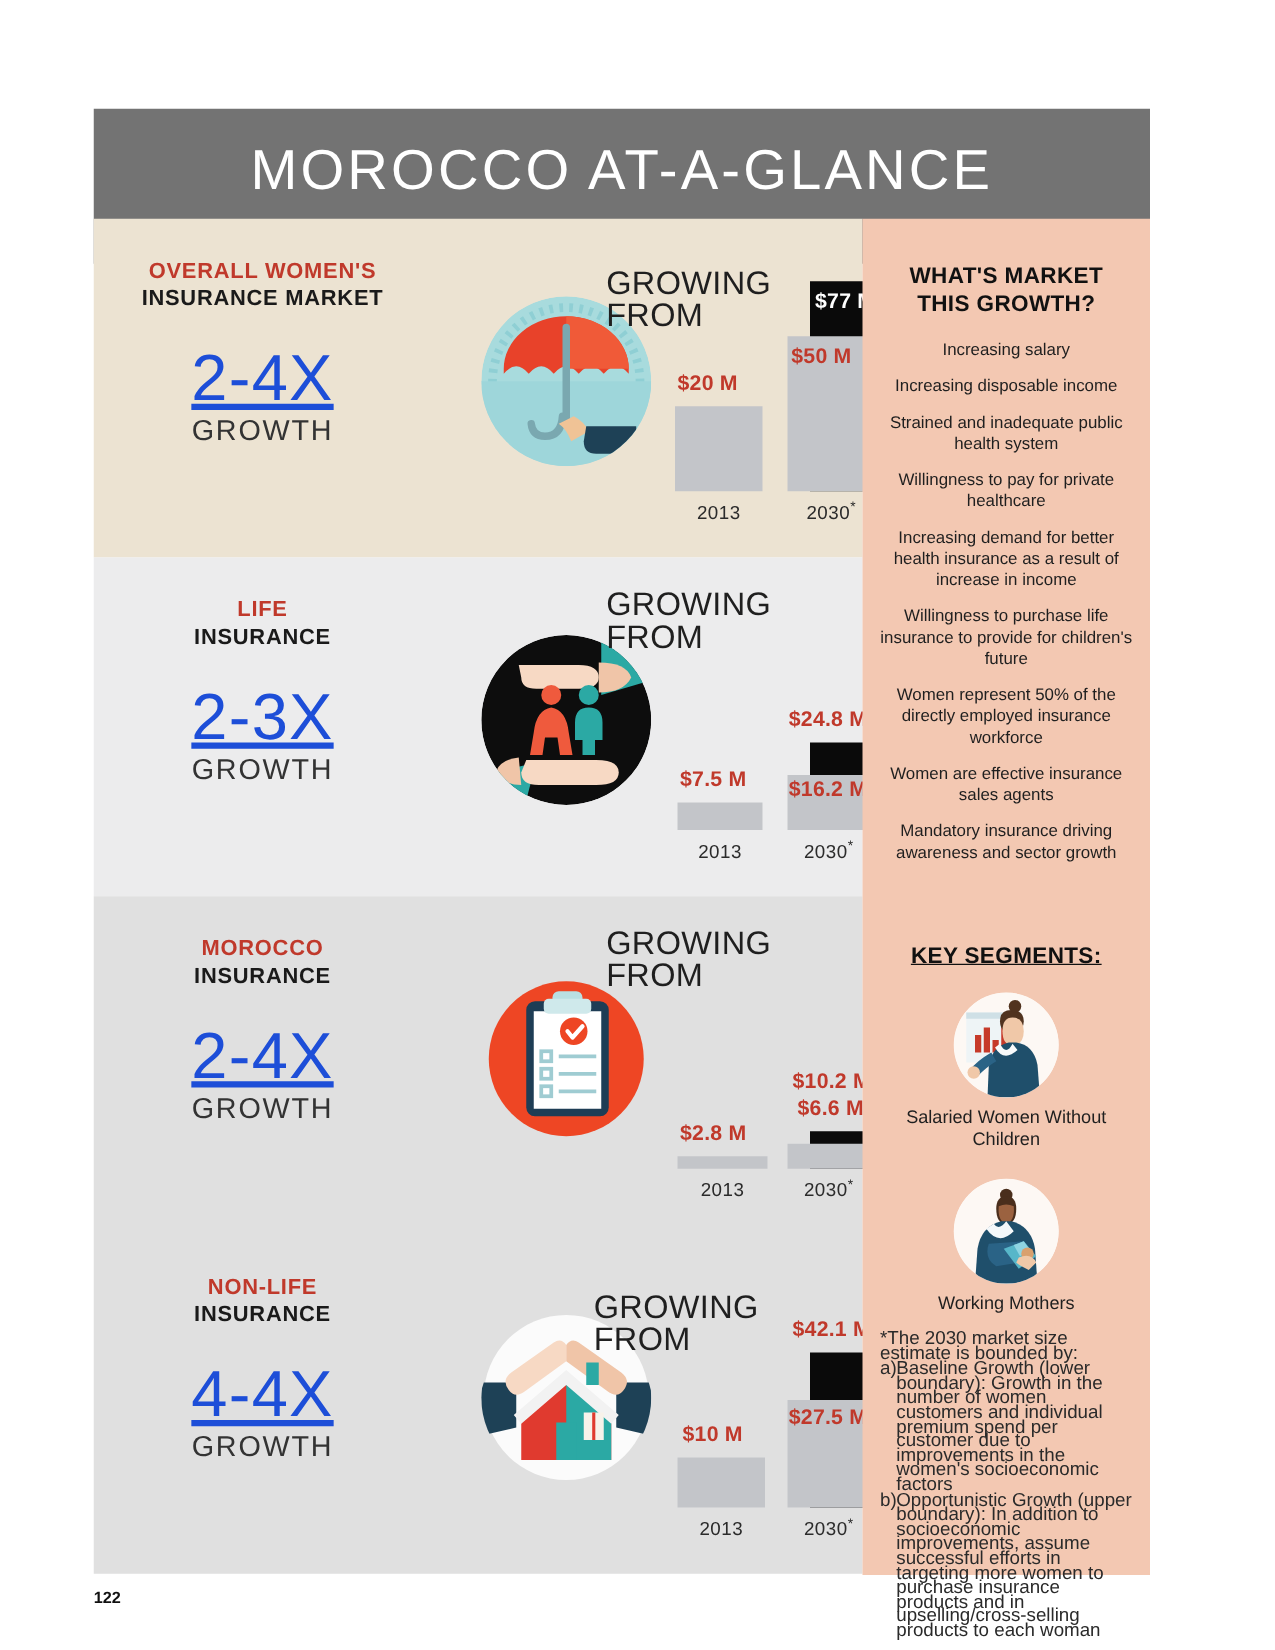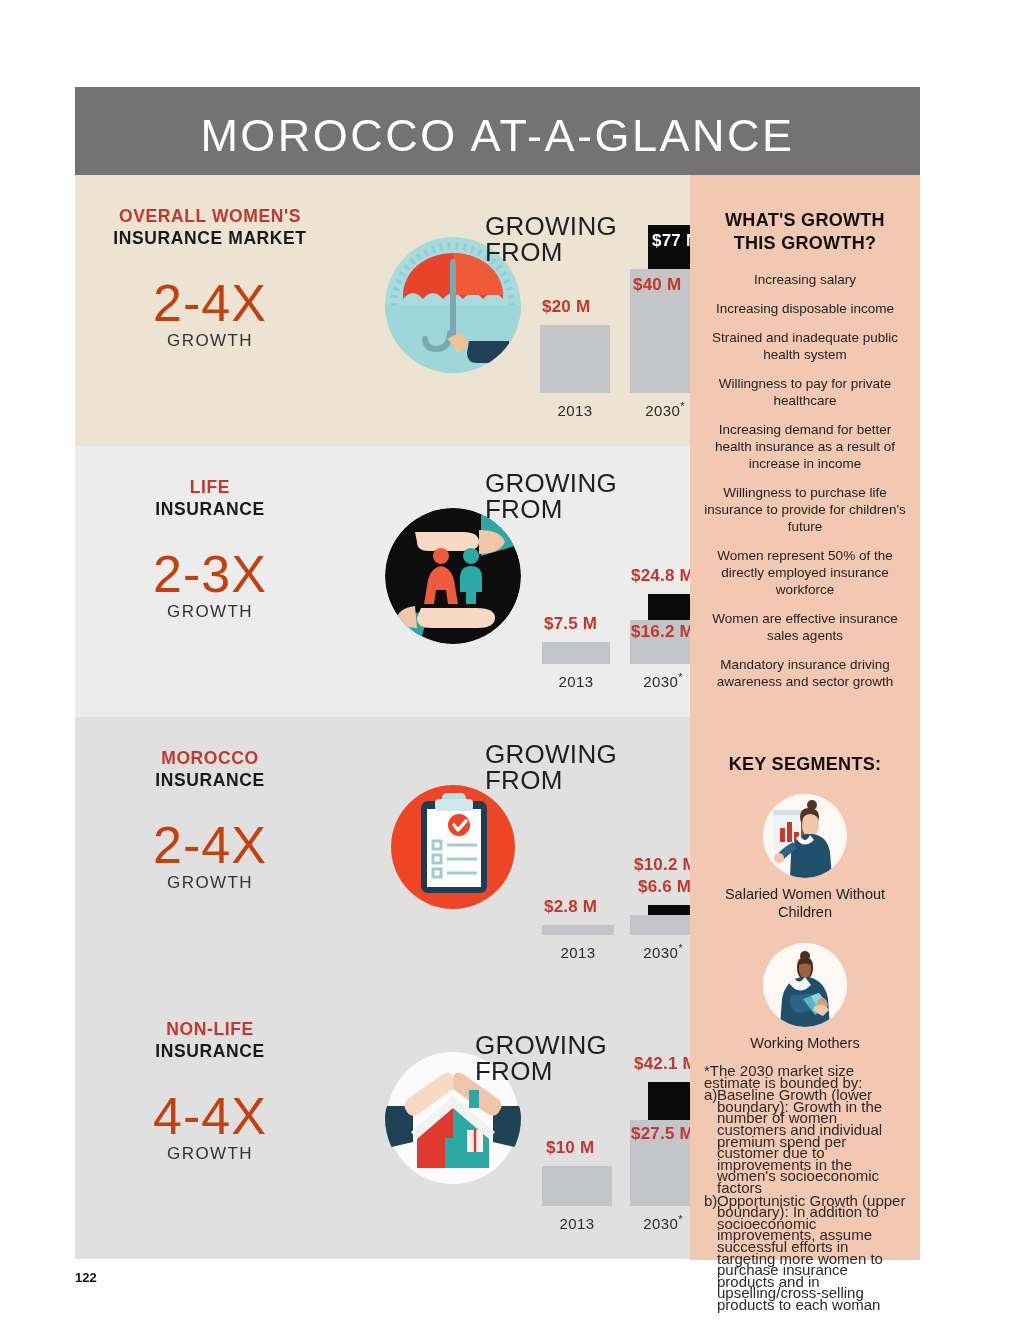--- a/index.html
+++ b/index.html
@@ -18,22 +18,22 @@
   .row{position:relative;width:615px;height:271px;}
   .row-0{background:#ece3d2;}
   .row-1{background:#ececed;}
   .row-2{background:#e0e0e0;}
   .row-3{background:#e0e0e0;}
 
   
   .label-block{position:absolute;left:10px;top:30px;width:250px;text-align:center;}
   .cat-top{font-size:17.5px;font-weight:bold;color:#c0392b;letter-spacing:.6px;line-height:22px;}
   .cat-bot{font-size:17.5px;font-weight:bold;color:#1a1a1a;letter-spacing:.6px;line-height:22px;}
-  .multiplier{font-size:52px;color:#c2410c;letter-spacing:1px;line-height:64px;margin-top:22px;font-weight:400;}
-  .growth-word{font-size:17px;color:#333333;letter-spacing:1.4px;margin-top:-4px;}
+  .multiplier{font-size:52px;color:#1d4ed8;letter-spacing:1px;line-height:64px;margin-top:22px;font-weight:400;text-decoration:underline;}
+  .growth-word{font-size:23px;color:#333333;letter-spacing:1.4px;margin-top:-4px;}
 
   
   .illus{position:absolute;left:310px;top:62px;width:136px;height:136px;border-radius:50%;overflow:hidden;}
 
   
   .chart{position:absolute;left:455px;top:20px;width:205px;height:230px;}
   .grow-from{position:absolute;right:118px;font-size:26px;color:#1f1f1f;line-height:26px;text-align:left;letter-spacing:.3px;}
   .bars{position:absolute;left:0;bottom:32px;width:205px;height:180px;}
   .bar-2013{position:absolute;background:#c3c5c9;}
   .bar-low{position:absolute;background:#c3c5c9;}
@@ -89,21 +89,21 @@
         </svg>
       </div>
       <div class="chart">
         <div class="grow-from" style="top:18px;">GROWING FROM</div>
         <div class="bars">
           <div class="bar-2013" style="left:10px;bottom:0;width:70px;height:68px;"></div>
           <div class="v-label" style="left:12px;bottom:76px;">$20 M</div>
           <div class="bar-high" style="left:118px;bottom:0;width:62px;height:168px;"></div>
           <div class="bar-low" style="left:100px;bottom:0;width:62px;height:124px;"></div>
           <div class="v-label v-label-white" style="left:122px;bottom:142px;">$77 M</div>
-          <div class="v-label" style="left:103px;bottom:98px;">$40 M</div>
+          <div class="v-label" style="left:103px;bottom:98px;">$50 M</div>
         </div>
         <div class="x-label" style="left:10px;width:70px;">2013</div>
         <div class="x-label" style="left:100px;width:70px;"><span>2030</span><span class="x-star">*</span></div>
       </div>
     </div>
 
     <div class="row row-1">
       <div class="label-block">
         <div class="cat-top">LIFE</div>
         <div class="cat-bot">INSURANCE</div>
@@ -216,35 +216,35 @@
         </div>
         <div class="x-label" style="left:12px;width:70px;">2013</div>
         <div class="x-label" style="left:100px;width:66px;"><span>2030</span><span class="x-star">*</span></div>
       </div>
     </div>
 
   </div>
 
   <div class="sidebar">
     <div style="position:absolute;left:0;top:34px;width:230px;">
-      <div class="side-h">WHAT'S GROWTH</div>
+      <div class="side-h">WHAT'S MARKET</div>
       <div class="side-h" style="margin-bottom:16px;">THIS GROWTH?</div>
       <div class="cause">Increasing salary</div>
       <div class="cause">Increasing disposable income</div>
       <div class="cause">Strained and inadequate public health system</div>
       <div class="cause">Willingness to pay for private healthcare</div>
       <div class="cause">Increasing demand for better health insurance as a result of increase in income</div>
       <div class="cause">Willingness to purchase life insurance to provide for children's future</div>
       <div class="cause">Women represent 50% of the directly employed insurance workforce</div>
       <div class="cause">Women are effective insurance sales agents</div>
       <div class="cause">Mandatory insurance driving awareness and sector growth</div>
     </div>
 
     <div style="position:absolute;left:0;top:578px;width:230px;">
-      <div class="side-h" style="margin-bottom:18px;">KEY SEGMENTS:</div>
+      <div class="side-h" style="margin-bottom:18px;text-decoration:underline;">KEY SEGMENTS:</div>
 
       <div class="seg">
         <div class="seg-circle">
           <svg viewBox="0 0 84 84" width="84" height="84">
             <circle cx="42" cy="42" r="42" fill="#fdf8f4"></circle>
             <rect x="10" y="16" width="44" height="40" fill="#eef4f6"></rect>
             <rect x="10" y="16" width="44" height="5" fill="#cfe0e6"></rect>
             <g fill="#c63a2a">
               <rect x="17" y="34" width="5" height="14"></rect>
               <rect x="24" y="28" width="5" height="20"></rect>

